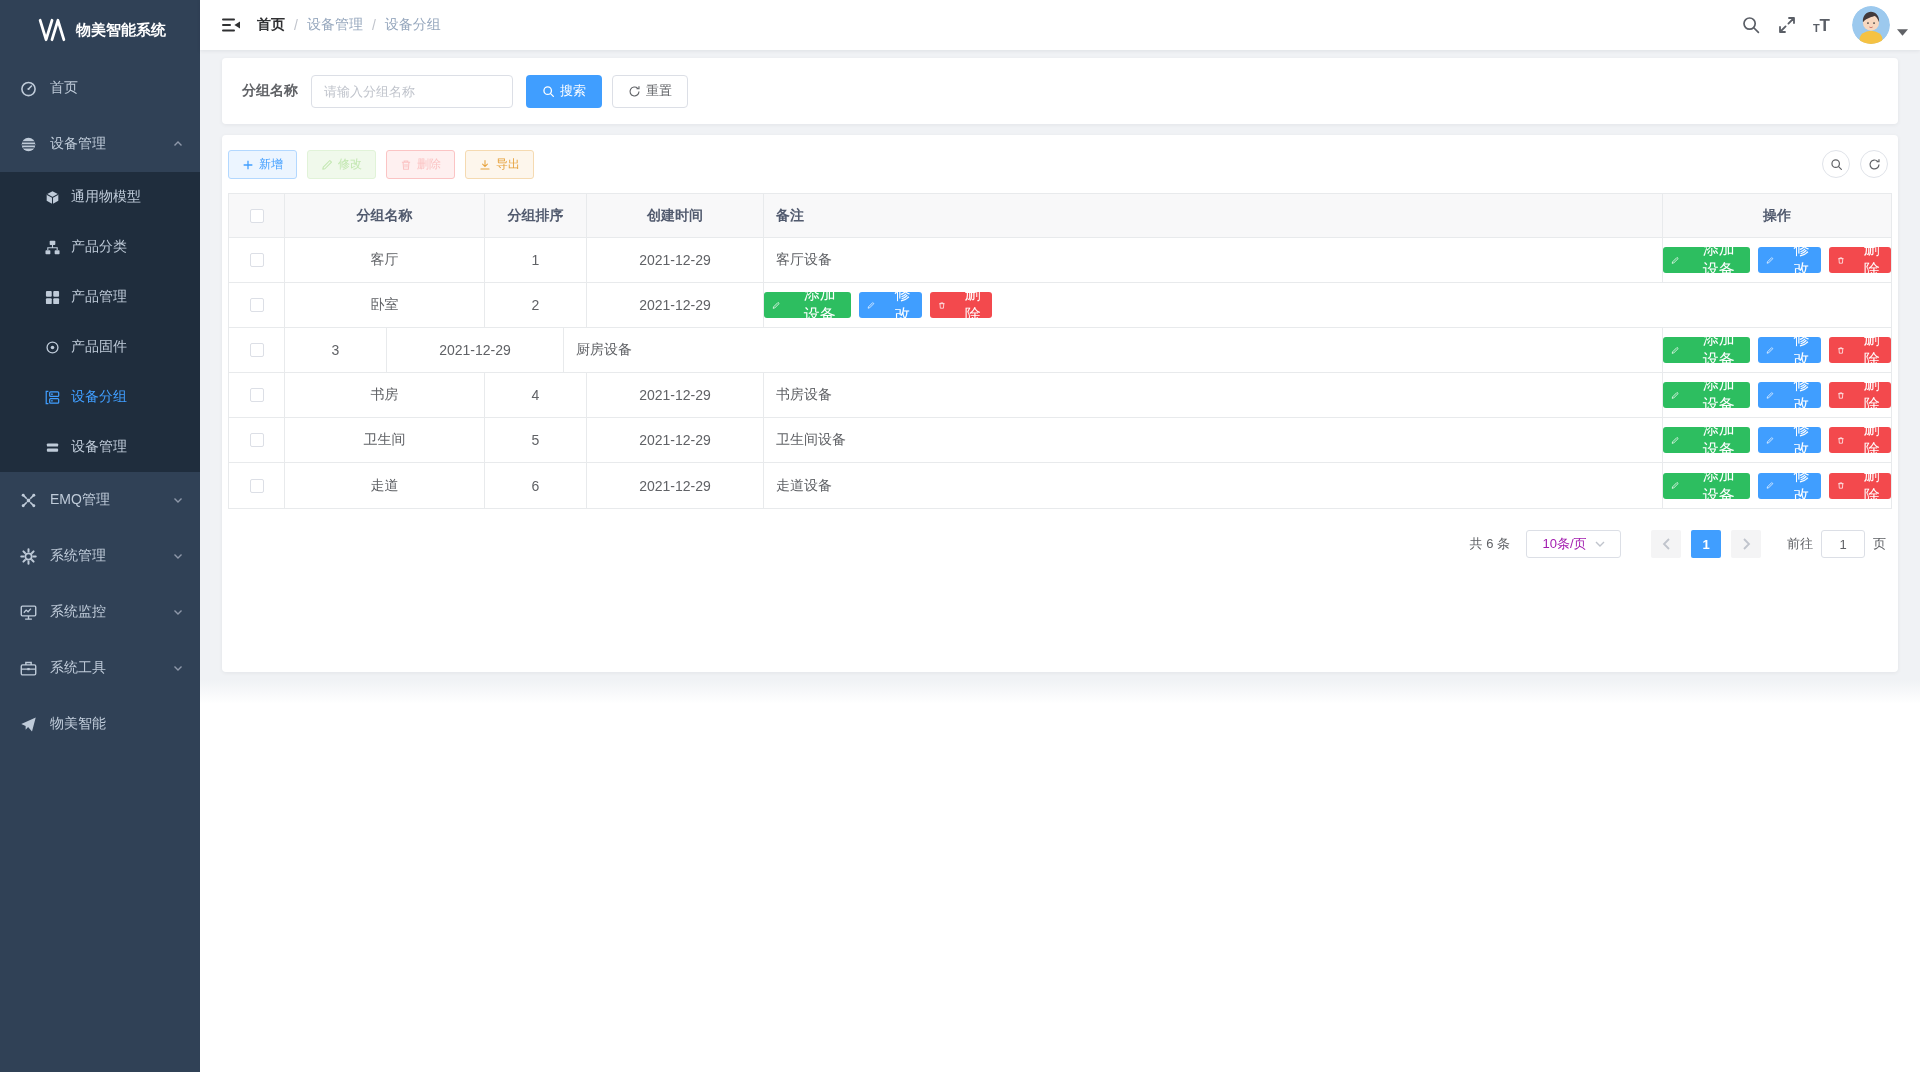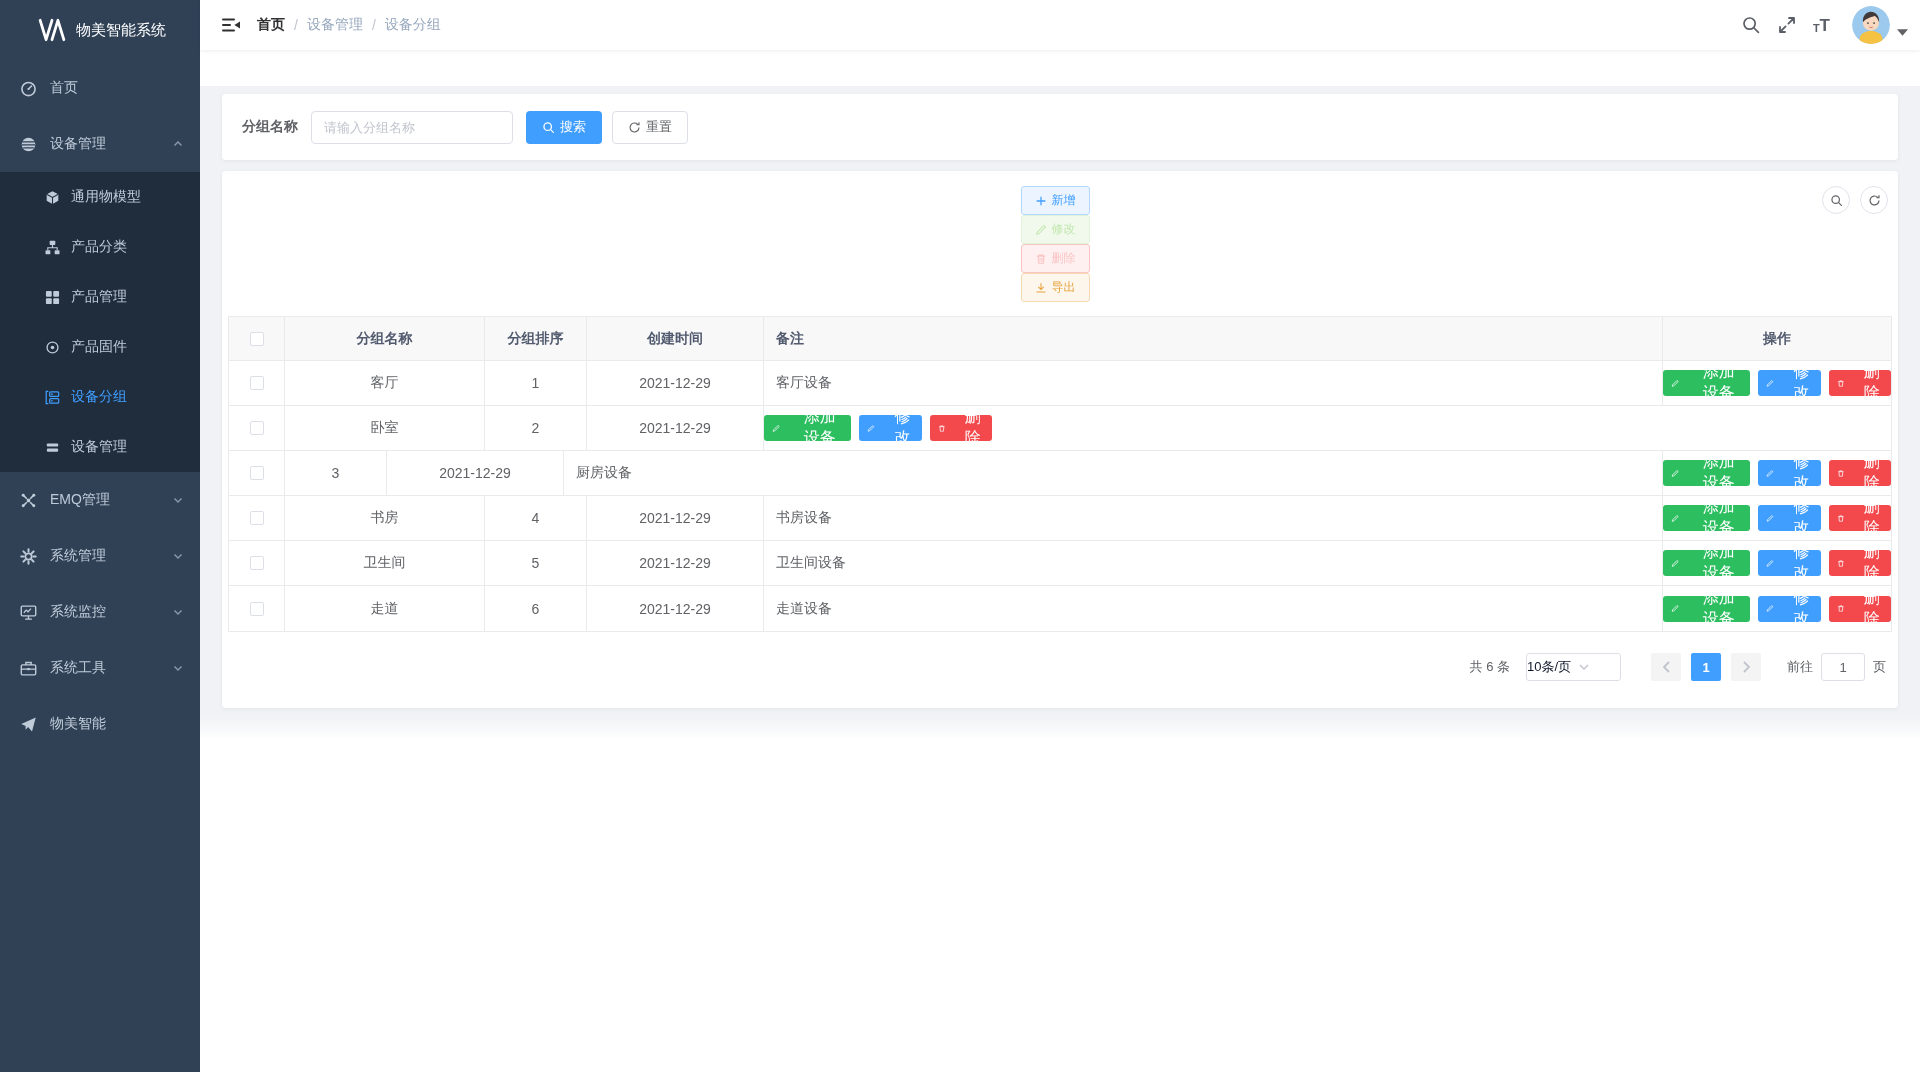--- a/index.html
+++ b/index.html
@@ -4,21 +4,21 @@
 <style>
   * { margin:0; padding:0; box-sizing:border-box; }
   html,body { width:1920px; height:1080px; background:#fff; overflow:hidden;
               font-family:"Liberation Sans","DejaVu Sans",sans-serif; }
 
   
   .sidebar { position:absolute; left:0; top:0; width:200px; height:1072px;
              background:#304156; overflow:hidden; }
   .logo-row { height:60px; display:flex; align-items:center; padding-left:38px; }
   .logo-mark { width:28px; height:24px; display:flex; }
-  .logo-title { color:#fff; font-size:15px; font-weight:400; margin-left:10px; white-space:nowrap; }
+  .logo-title { color:#fff; font-size:15px; font-weight:700; margin-left:10px; white-space:nowrap; }
   .menu-item { height:56px; display:flex; align-items:center; padding:0 16px 0 20px;
                color:#bfcbd9; font-size:14px; cursor:pointer; }
   .menu-item .mi-icon { width:17px; height:17px; display:flex; margin-right:13px; flex:0 0 17px; }
   .menu-item .mi-label { white-space:nowrap; }
   .menu-item .chev { margin-left:auto; width:12px; height:12px; color:#8e98a9; display:flex; }
   .chev.up svg { transform:rotate(180deg); }
   .submenu { background:#1f2d3d; }
   .submenu .menu-item { height:50px; padding-left:45px; }
   .submenu .menu-item .mi-icon { width:15px; height:15px; flex:0 0 15px; margin-right:11px; }
   .menu-item.active { color:#409eff; }
@@ -35,40 +35,40 @@
   .bc-muted { color:#97a8be; }
   .nav-right { margin-left:auto; display:flex; align-items:center; padding-right:12px; }
   .nav-ico { width:20px; height:20px; color:#5a5e66; display:flex; margin:0 8px; cursor:pointer; }
   .fontsize-icon { display:flex; align-items:flex-end; color:#5a5e66; cursor:pointer; margin:0 8px; }
   .fontsize-icon .t-small { font-size:11px; font-weight:700; line-height:1; }
   .fontsize-icon .t-big { font-size:17px; font-weight:700; line-height:1; }
   .avatar-wrap { width:38px; height:38px; border-radius:50%; overflow:hidden; margin-left:14px; cursor:pointer; flex:0 0 38px; }
   .caret-down { width:11px; height:7px; color:#606266; margin:14px 0 0 7px; display:flex; cursor:pointer; }
 
   
-  .content { background:#f0f2f5; padding:8px 22px 0; height:630px;margin-top:36px; }
+  .content { background:#f0f2f5; padding:8px 22px 0; height:630px; }
   .content-fade { height:24px; background:linear-gradient(#f0f2f5,#ffffff); }
 
   .card { background:#fff; border-radius:4px; box-shadow:0 1px 4px rgba(0,21,41,.06); }
   .search-card { height:66px; display:flex; align-items:center; padding:0 20px; }
   .form-label { font-size:14px; font-weight:700; color:#606266; }
   .search-input { width:202px; height:33px; border:1px solid #dcdfe6; border-radius:4px;
                   margin-left:13px; padding:0 12px; font-size:13px; color:#606266; outline:none;
                   font-family:inherit; }
   .search-input::placeholder { color:#c0c4cc; }
   .btn { display:inline-flex; align-items:center; justify-content:center; gap:5px;
          border-radius:4px; cursor:pointer; font-family:inherit; border:1px solid transparent; }
   .btn svg { display:block; }
   .btn-search { margin-left:13px; height:33px; padding:0 15px; background:#409eff;
                 color:#fff; font-size:13px; }
   .btn-reset { margin-left:10px; height:33px; padding:0 15px; background:#fff;
                border-color:#dcdfe6; color:#606266; font-size:13px; }
 
   .table-card { margin-top:11px; height:537px; padding:15px 6px 0; position:relative; }
-  .toolbar { display:flex; align-items:center; margin-bottom:14px;flex-direction:column; }
+  .toolbar { display:flex; align-items:center; margin-bottom:14px; }
   .tb-btn { height:29px; padding:0 13px; font-size:12px; border-radius:3px; margin-right:10px; }
   .tb-add    { color:#409eff; background:#ecf5ff; border-color:#b3d8ff; }
   .tb-edit   { color:#c2e7b0; background:#f0f9eb; border-color:#e1f3d8; cursor:not-allowed; }
   .tb-delete { color:#fbc4c4; background:#fef0f0; border-color:#fbc4c4; cursor:not-allowed; }
   .tb-export { color:#e6a23c; background:#fdf6ec; border-color:#f5dab1; }
   .tb-right { position:absolute; right:10px; top:15px; display:flex; gap:10px; }
   .circle-btn { width:28px; height:28px; border-radius:50%; border:1px solid #e0e3e9;
                 background:#fff; color:#606266; display:flex; align-items:center;
                 justify-content:center; cursor:pointer; }
 
@@ -92,22 +92,22 @@
               border-radius:3px; gap:16px; }
   .mb-add  { background:#2dbe60; }
   .mb-edit { background:#409eff; }
   .mb-del  { background:#f3494d; }
 
   
   .pagination { display:flex; align-items:center; justify-content:flex-end;
                 margin-top:21px; padding-right:6px; font-size:13px; color:#606266; }
   .pg-total { margin-right:16px; }
   .pg-select { width:95px; height:28px; border:1px solid #dcdfe6; border-radius:3px;
-               display:flex; align-items:center; justify-content:flex-start; gap:8px;
-               color:#0f172a; cursor:pointer; background:#fff; }
+               display:flex; align-items:center; justify-content:center; gap:8px;
+               color:#a21caf; cursor:pointer; background:#fff; }
   .pg-select .sel-caret { width:10px; height:6px; color:#c0c4cc; display:flex; }
   .pg-nav { width:30px; height:28px; background:#f4f4f5; border-radius:2px; border:none;
             display:flex; align-items:center; justify-content:center; color:#c0c4cc;
             cursor:not-allowed; margin-left:10px; }
   .pg-nav.first { margin-left:30px; }
   .pg-page { width:30px; height:28px; background:#409eff; color:#fff; border-radius:2px;
              display:flex; align-items:center; justify-content:center; font-weight:700;
              margin-left:10px; cursor:pointer; }
   .pg-goto { margin-left:26px; display:flex; align-items:center; }
   .pg-input { width:44px; height:28px; border:1px solid #dcdfe6; border-radius:3px;

